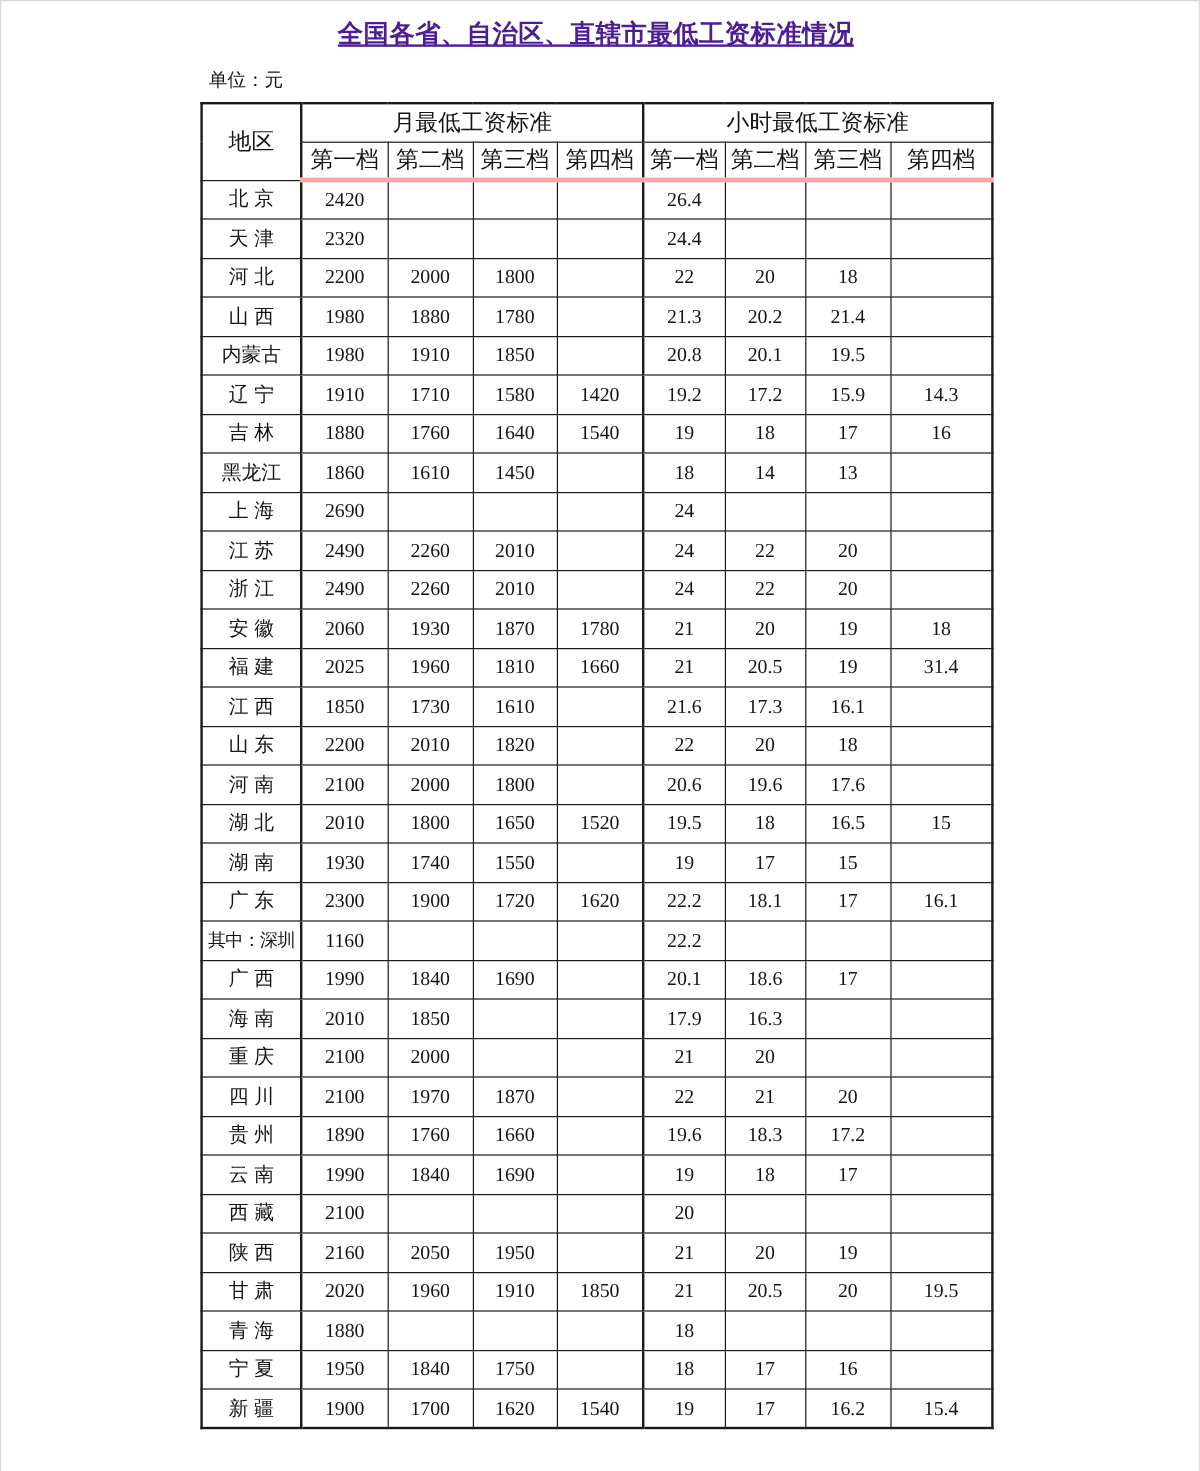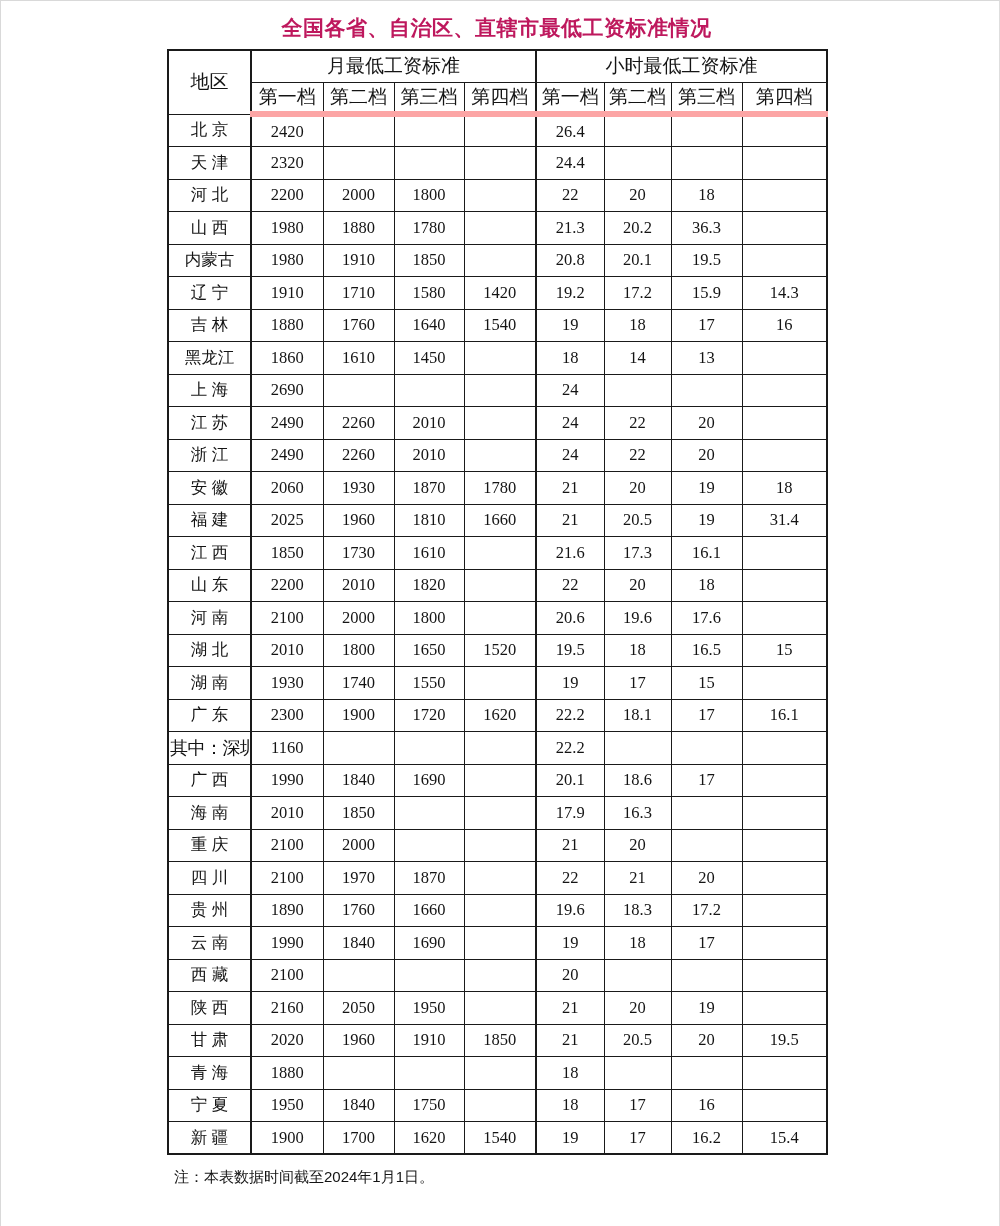--- a/index.html
+++ b/index.html
@@ -20,21 +20,22 @@
     margin-left: 166px;
     width: 659px;
   }
   .doc-title {
     margin-top: 13px;
     text-align: center;
     font-family: "Liberation Sans", "DejaVu Sans", sans-serif;
     font-size: 21px;
     font-weight: 600;
     letter-spacing: 0.5px;
-    color: #be185d;
+    color: #4c1d95;
+    text-decoration: underline;
   }
   .unit-label {
     margin-top: 15px;
     margin-left: 7px;
     font-size: 15.5px;
     font-family: "Liberation Sans", "DejaVu Sans", sans-serif;
     color: #141414;
   }
   table.wage-table {
     margin-top: 7px;
@@ -47,30 +48,30 @@
     border: 1px solid #1a1a1a;
     text-align: center;
     vertical-align: middle;
     white-space: nowrap;
     overflow: hidden;
     font-weight: normal;
     font-size: 16.5px;
     padding: 0 2px;
   }
   .wage-table thead tr { height: 32px; }
-  .wage-table thead tr:last-child th { border-bottom: 6px solid #fca5a5; }
+  .wage-table thead tr:last-child th { border-bottom: 4px solid #fca5a5; }
   .wage-table tbody tr { height: 32.5px; }
   .sep-right { border-right: 2px solid #1a1a1a !important; }
   .region-cell {
     font-family: "Liberation Sans", "DejaVu Sans", sans-serif;
     font-size: 16.5px;
     color: #141414;
   }
   .region-cell.long {
-    font-size: 18px;
+    font-size: 15px;
     letter-spacing: -0.5px;
     padding: 0 1px;
   }
   th.group-header, th.tier-header, th.region-header {
     font-family: "Liberation Sans", "DejaVu Sans", sans-serif;
     font-size: 19px;
     color: #141414;
   }
   .num-cell {
     font-family: "Liberation Serif", "DejaVu Serif", serif;
@@ -84,20 +85,21 @@
     font-size: 15px;
     color: #141414;
   }
 </style>
 </head>
 <body>
 
 <div class="page">
   <div class="content">
     <div class="doc-title">全国各省、自治区、直辖市最低工资标准情况</div>
+    <div class="unit-label">单位：元</div>
 
     <table class="wage-table">
       <colgroup>
         <col style="width:83px">
         <col style="width:72px">
           <col style="width:71px">
           <col style="width:70px">
           <col style="width:72px">
         <col style="width:68px">
           <col style="width:67px">
@@ -156,21 +158,21 @@
             <td class="num-cell"></td>
           </tr>
           <tr>
             <td class="region-cell sep-right">山 西</td>
             <td class="num-cell">1980</td>
             <td class="num-cell">1880</td>
             <td class="num-cell">1780</td>
             <td class="num-cell sep-right"></td>
             <td class="num-cell">21.3</td>
             <td class="num-cell">20.2</td>
-            <td class="num-cell">36.3</td>
+            <td class="num-cell">21.4</td>
             <td class="num-cell"></td>
           </tr>
           <tr>
             <td class="region-cell sep-right">内蒙古</td>
             <td class="num-cell">1980</td>
             <td class="num-cell">1910</td>
             <td class="num-cell">1850</td>
             <td class="num-cell sep-right"></td>
             <td class="num-cell">20.8</td>
             <td class="num-cell">20.1</td>
@@ -470,15 +472,14 @@
             <td class="num-cell">1620</td>
             <td class="num-cell sep-right">1540</td>
             <td class="num-cell">19</td>
             <td class="num-cell">17</td>
             <td class="num-cell">16.2</td>
             <td class="num-cell">15.4</td>
           </tr>
         </tbody>
     </table>
 
-    <div class="footnote">注：本表数据时间截至2024年1月1日。</div>
   </div>
 </div>
 
 </body></html>

